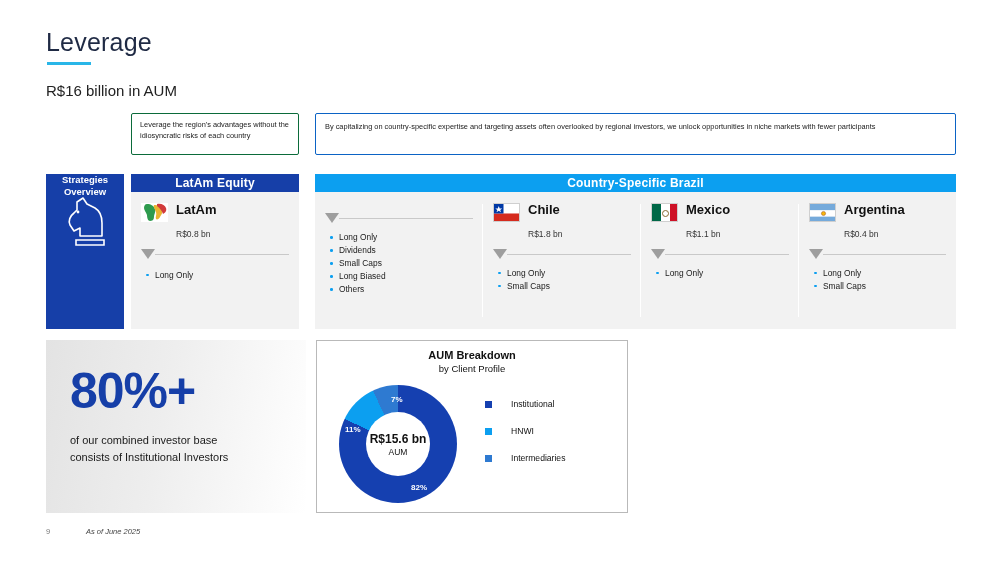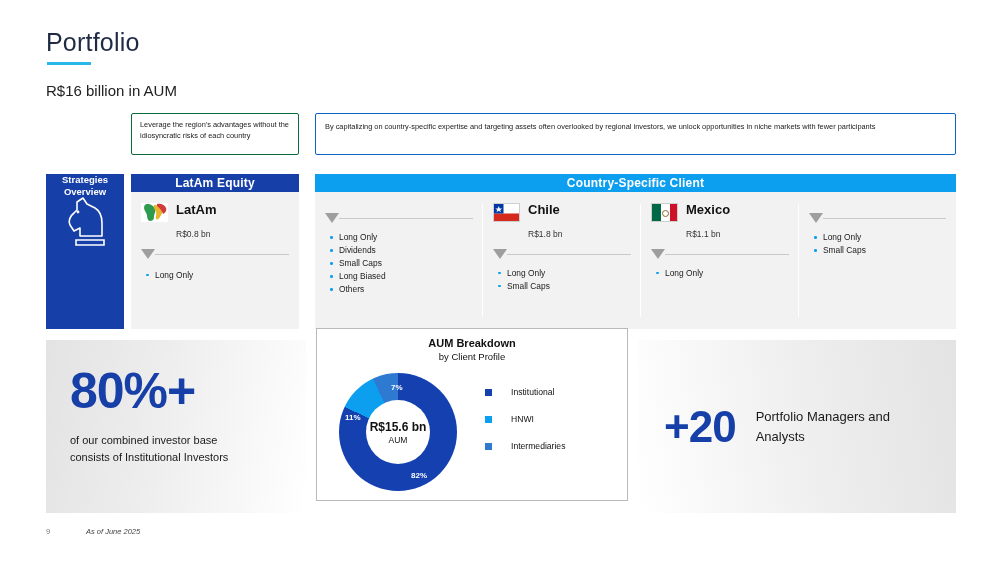--- a/index.html
+++ b/index.html
@@ -249,21 +249,21 @@
     margin: 16px 0 0 0;
     font-size: 11px;
     color: #1a1a1a;
     line-height: 1.55;
     max-width: 160px;
   }
 
   .card-mid {
     position: absolute;
     left: 316px;
-    top: 328px;
+    top: 340px;
     width: 312px;
     height: 173px;
     border: 1px solid #b9b9b9;
     background: #fff;
     box-sizing: border-box;
   }
   .chart-title {
     text-align: center;
     font-size: 11px;
     font-weight: bold;
@@ -394,21 +394,21 @@
     font-size: 15px;
     line-height: 1.15;
     letter-spacing: 0.6px;
   }
 </style>
 </head>
 <body>
 
 <div class="slide">
 
-  <div class="title">Portfolio</div>
+  <div class="title">Leverage</div>
   <div class="title-rule"></div>
   <div class="subtitle">R$16 billion in AUM</div>
 
   <div class="callout-left">Leverage the region's advantages without the idiosyncratic risks of each country</div>
   <div class="callout-right">By capitalizing on country-specific expertise and targeting assets often overlooked by regional investors, we unlock opportunities in niche markets with fewer participants</div>
 
   <div class="strategies">
     <div class="knight-icon">
       <svg width="44" height="56" viewBox="0 0 44 56" aria-hidden="true">
         <path d="M14 6 L20 2 L24 8 L32 12 C37 15 39 21 39 27 L39 40 L17 40 L17 32 L11 35 L7 29 C5 25 7 20 11 17 L14 14 Z" fill="none" stroke="#ffffff" stroke-width="1.6" stroke-linejoin="round"></path>
@@ -442,21 +442,21 @@
         <div class="tri"></div>
         <div class="line"></div>
       </div>
       <ul class="bullets">
         <li>Long Only</li>
       </ul>
     </div>
   </div>
 
   <div class="panel panel-country">
-    <div class="panel-head head-country">Country-Specific Client</div>
+    <div class="panel-head head-country">Country-Specific Brazil</div>
     <div class="countries">
 
       <div class="col col-divider" style="width:168px;">
         <div class="arrow-rule">
           <div class="tri"></div>
           <div class="line"></div>
         </div>
         <ul class="bullets">
           <li>Long Only</li>
           <li>Dividends</li>
@@ -509,20 +509,34 @@
         <div class="arrow-rule">
           <div class="tri"></div>
           <div class="line"></div>
         </div>
         <ul class="bullets">
           <li>Long Only</li>
         </ul>
       </div>
 
       <div class="col" style="width:157px;">
+        <div class="ctry-head">
+          <div class="flag">
+            <svg width="27" height="19" viewBox="0 0 27 19" aria-hidden="true">
+              <rect width="27" height="6.33" fill="#75aadb"></rect>
+              <rect y="6.33" width="27" height="6.34" fill="#ffffff"></rect>
+              <rect y="12.67" width="27" height="6.33" fill="#75aadb"></rect>
+              <circle cx="13.5" cy="9.5" r="2.1" fill="#f6b40e" stroke="#85340a" stroke-width="0.4"></circle>
+            </svg>
+          </div>
+          <div>
+            <div class="ctry-name">Argentina</div>
+            <div class="ctry-aum">R$0.4 bn</div>
+          </div>
+        </div>
         <div class="arrow-rule">
           <div class="tri"></div>
           <div class="line"></div>
         </div>
         <ul class="bullets">
           <li>Long Only</li>
           <li>Small Caps</li>
         </ul>
       </div>
 
@@ -557,21 +571,17 @@
         <span class="sw" style="background:#0c9ff0"></span>
         <span>HNWI</span>
       </div>
       <div>
         <span class="sw" style="background:#2e7ad1"></span>
         <span>Intermediaries</span>
       </div>
     </div>
   </div>
 
-  <div class="card-right">
-    <div class="big-num">+20</div>
-    <p>Portfolio Managers and Analysts</p>
-  </div>
 
   <div class="page-num">9</div>
   <div class="footer-note">As of June 2025</div>
 
 </div>
 
 </body></html>

